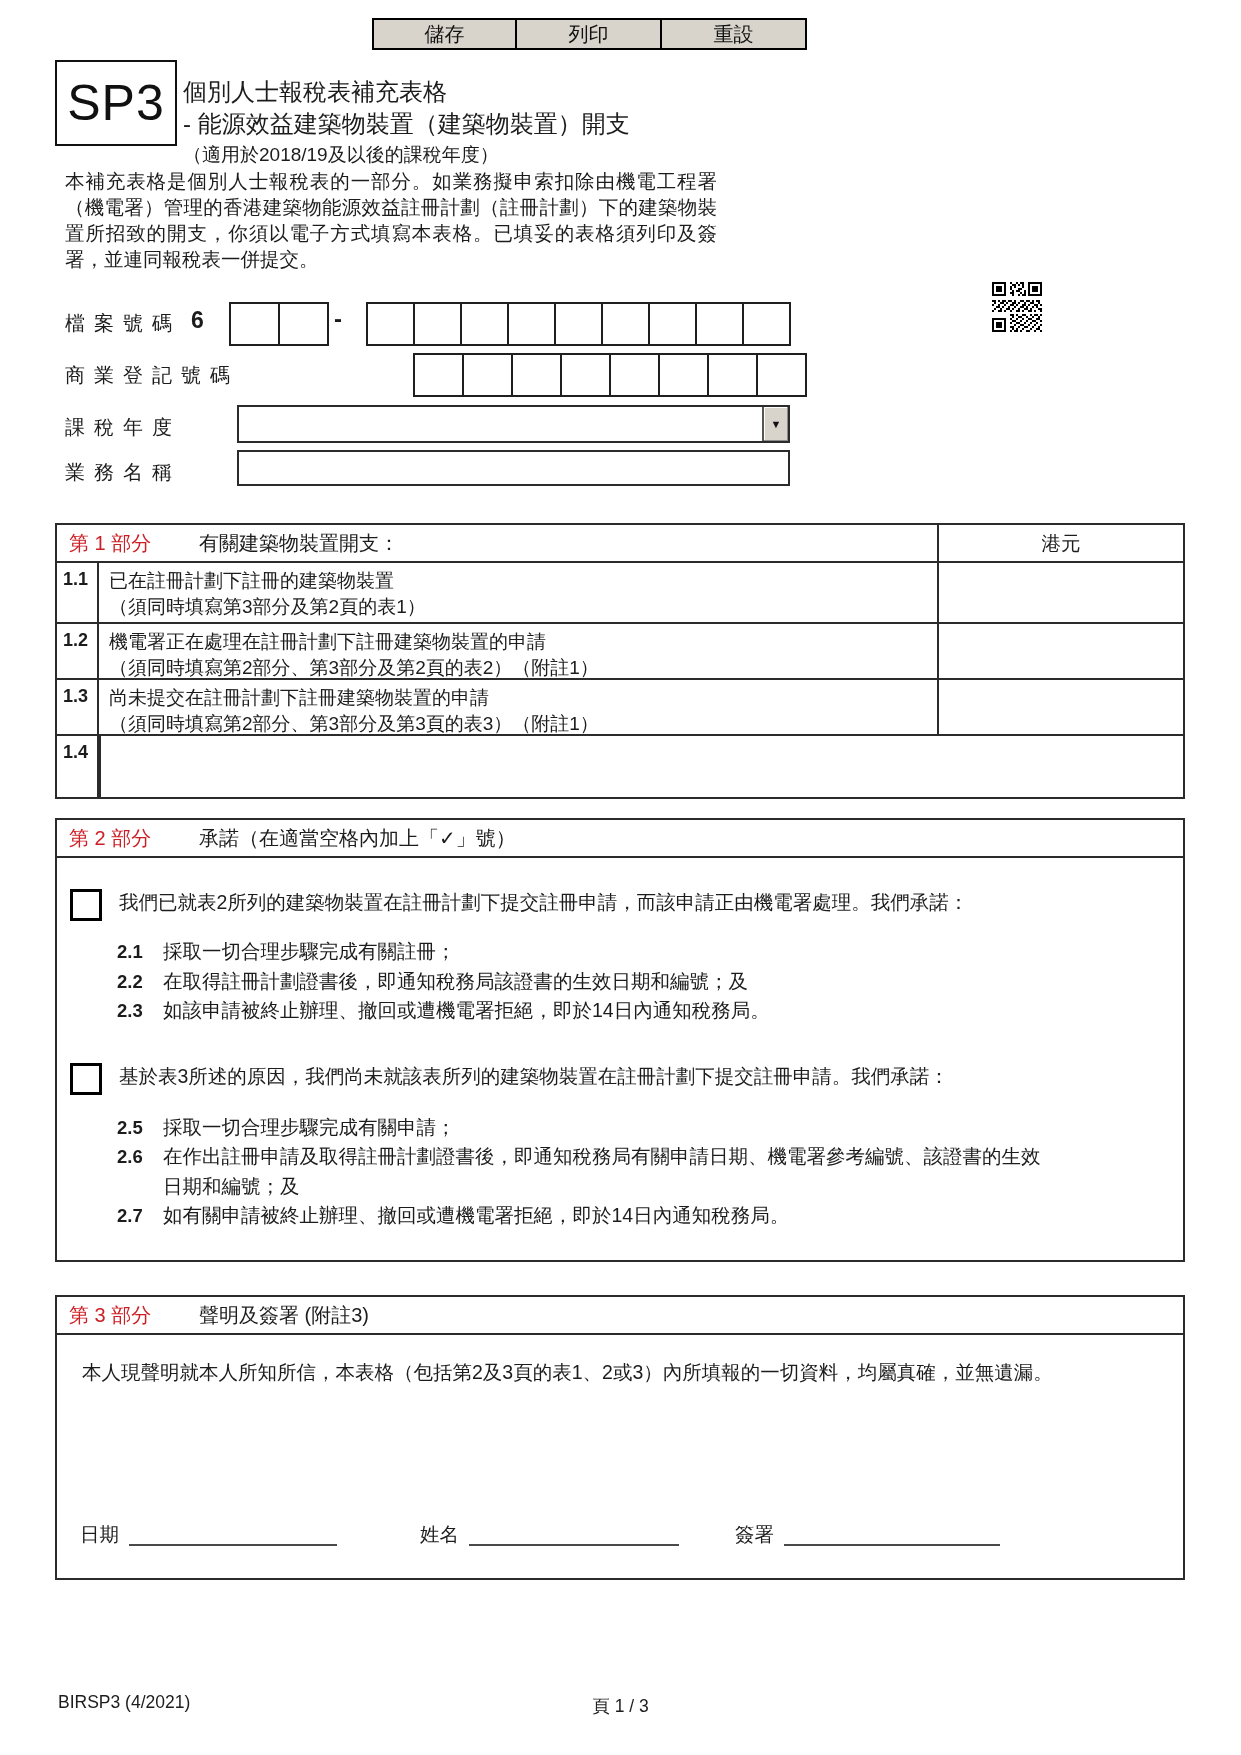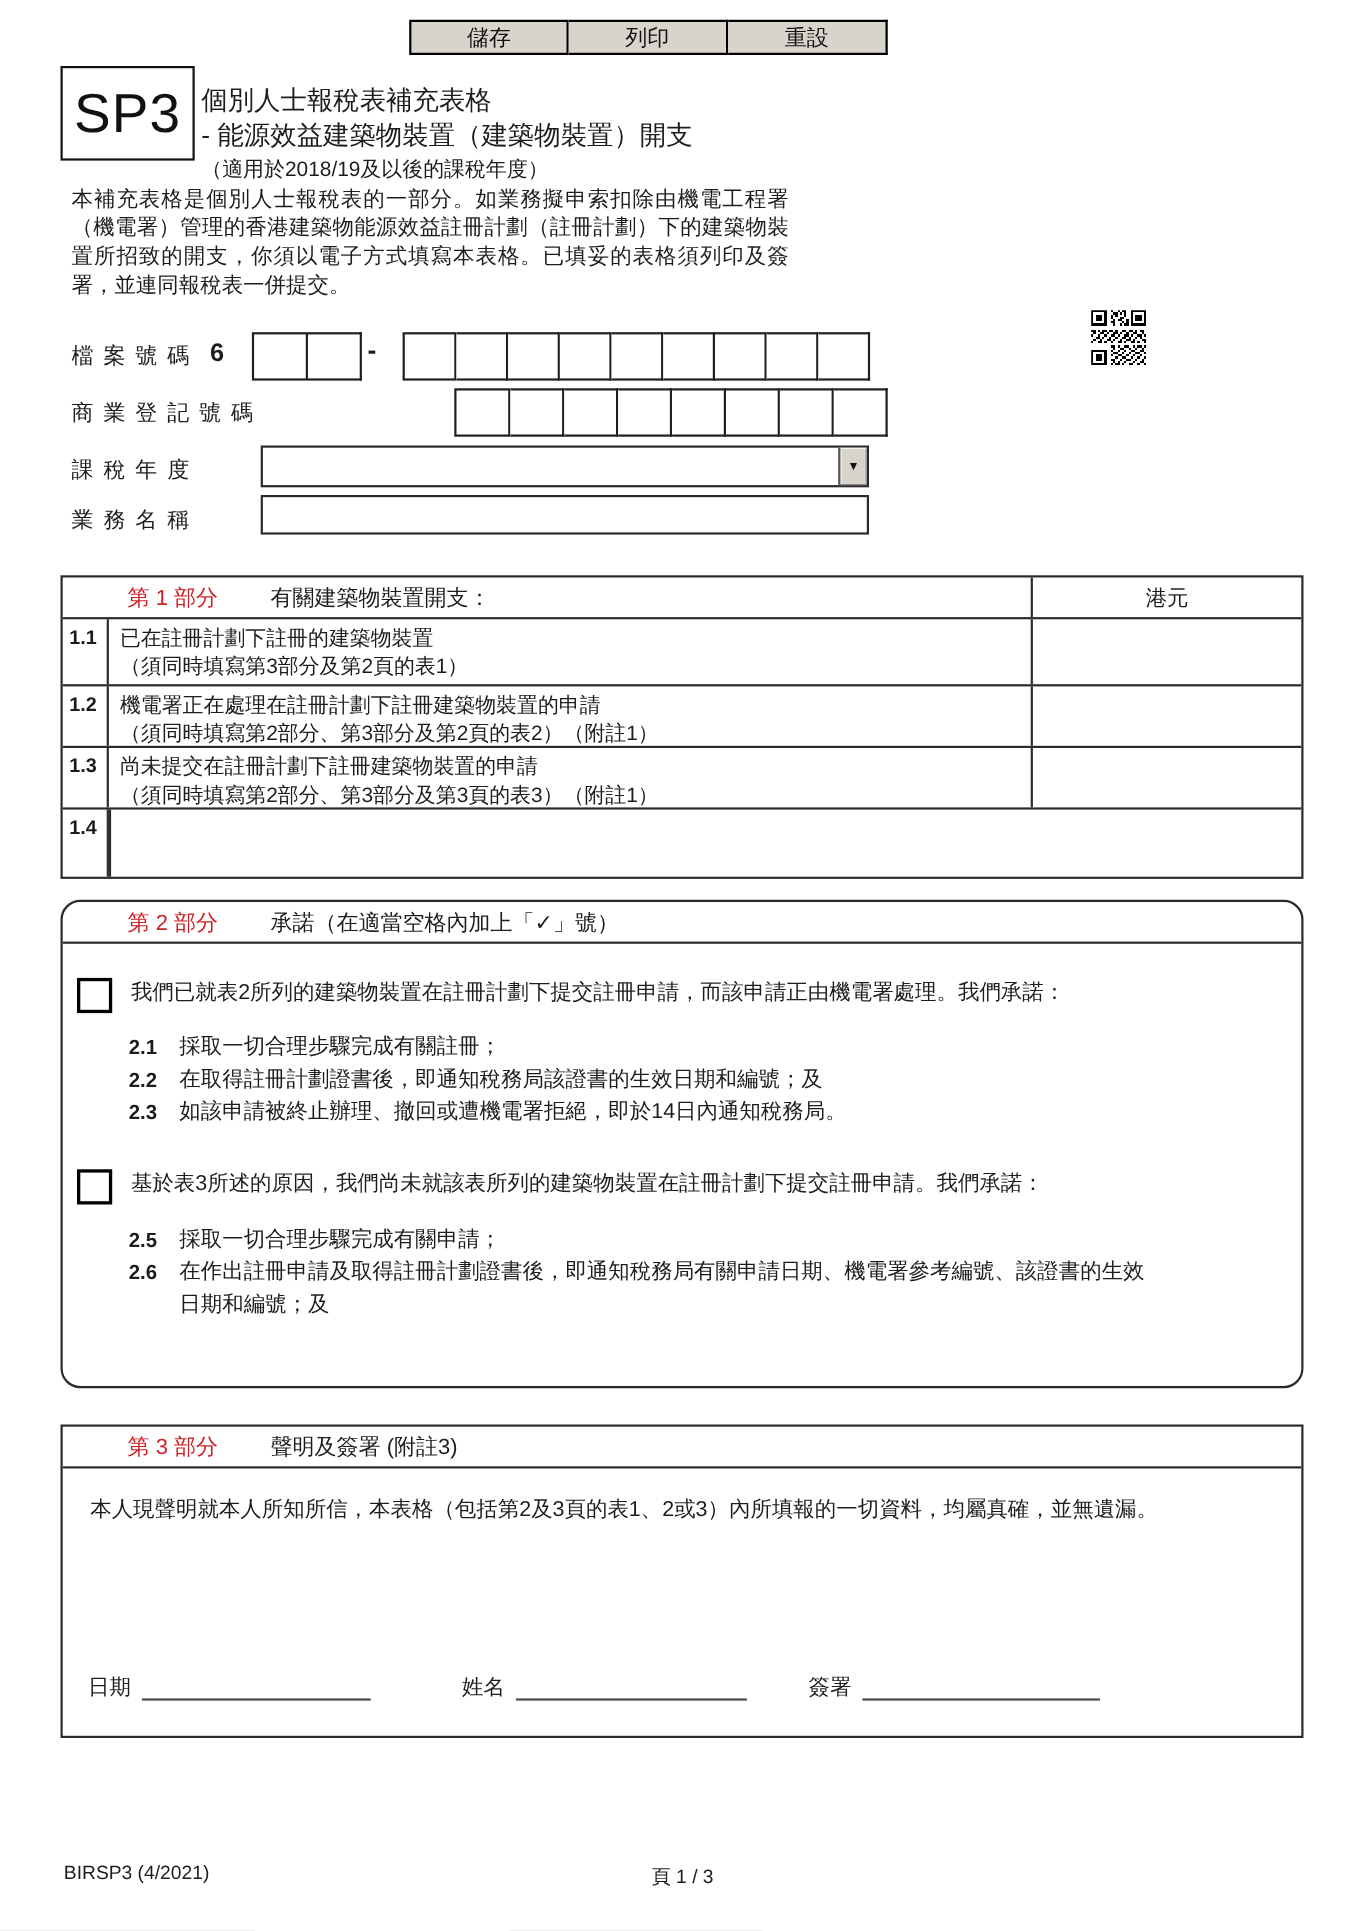--- a/index.html
+++ b/index.html
@@ -50,36 +50,36 @@
     box-shadow:inset -1px -1px 0 #8a8a8a, inset 1px 1px 0 #fdfdfd;
     display:flex; align-items:center; justify-content:center; cursor:pointer;
   }
   .dd-arrow { font-size:11px; color:#111; line-height:1; }
   .text-input {
     position:absolute; left:237px; top:450px; width:553px; height:36px;
     border:2px solid #2b2b2b; background:#fff; box-sizing:border-box;
     font-family:inherit; font-size:19px; padding:0 6px;
   }
   
-  .sec-red   { color:#cc2027; font-size:20px; display:inline-block; min-width:130px;margin-left:47px; }
+  .sec-red   { color:#cc2027; font-size:20px; display:inline-block; min-width:130px; }
   .sec-title { font-size:20px; color:#1c1c1c; }
   .p1-table { position:absolute; left:55px; top:523px; width:1130px; border:2px solid #2b2b2b; box-sizing:border-box; }
   .p1-header { display:flex; height:36px; border-bottom:2px solid #2b2b2b; }
   .p1-head-left { flex:1; display:flex; align-items:center; padding-left:12px; }
   .p1-amt-head { width:246px; border-left:2px solid #2b2b2b; display:flex; align-items:center; justify-content:center; font-size:19.5px; box-sizing:border-box; }
   .p1-row { display:flex; border-bottom:2px solid #2b2b2b; }
   .p1-row:last-child { border-bottom:none; }
   .p1-no { width:42px; border-right:2px solid #2b2b2b; font-size:18px; font-weight:bold; padding:6px 0 0 6px; box-sizing:border-box; }
   .p1-desc { flex:1; font-size:19px; line-height:26px; padding:5px 10px; }
   .p1-amt { width:246px; border-left:2px solid #2b2b2b; box-sizing:border-box; cursor:text; }
   .h64 { height:61px; box-sizing:border-box; }
   .h56 { height:56px; box-sizing:border-box; }
   .sec-box { position:absolute; left:55px; width:1130px; border:2px solid #2b2b2b; box-sizing:border-box; background:#fff; }
   .sec-header { height:36px; border-bottom:2px solid #2b2b2b; display:flex; align-items:center; padding-left:12px; }
-  .p2-box { top:818px; height:444px;border-radius:18px; }
+  .p2-box { top:818px; height:444px; }
   .p3-box { top:1295px; height:285px; }
   
   .commit-row { display:flex; margin:30px 70px 0 13px; }
   .commit-row.second { margin-top:36px; }
   .checkbox { width:26px; height:26px; border:3px solid #000; flex:none; margin-top:1px; background:#fff; cursor:pointer; }
   .commit-text { margin-left:17px; font-size:19.5px; line-height:28px; }
   .p2-items { margin:16px 0 0 60px; width:930px; }
   .p2-items.second { margin-top:18px; }
   .p2-item { display:flex; font-size:19.5px; line-height:29.5px; }
   .p2-no { width:46px; flex:none; font-weight:bold; font-size:18.5px; }
@@ -234,20 +234,24 @@
     </div>
     <div class="p2-items second">
       <div class="p2-item">
         <span class="p2-no">2.5</span>
         <span class="p2-text">採取一切合理步驟完成有關申請；</span>
       </div>
       <div class="p2-item">
         <span class="p2-no">2.6</span>
         <span class="p2-text">在作出註冊申請及取得註冊計劃證書後，即通知稅務局有關申請日期、機電署參考編號、該證書的生效日期和編號；及</span>
       </div>
+      <div class="p2-item">
+        <span class="p2-no">2.7</span>
+        <span class="p2-text">如有關申請被終止辦理、撤回或遭機電署拒絕，即於14日內通知稅務局。</span>
+      </div>
     </div>
   </div>
 
   <div class="sec-box p3-box">
     <div class="sec-header">
       <span class="sec-red">第 3 部分</span>
       <span class="sec-title">聲明及簽署 (附註3)</span>
     </div>
     <div class="declaration">本人現聲明就本人所知所信，本表格（包括第2及3頁的表1、2或3）內所填報的一切資料，均屬真確，並無遺漏。</div>
     <div class="sig-row">

